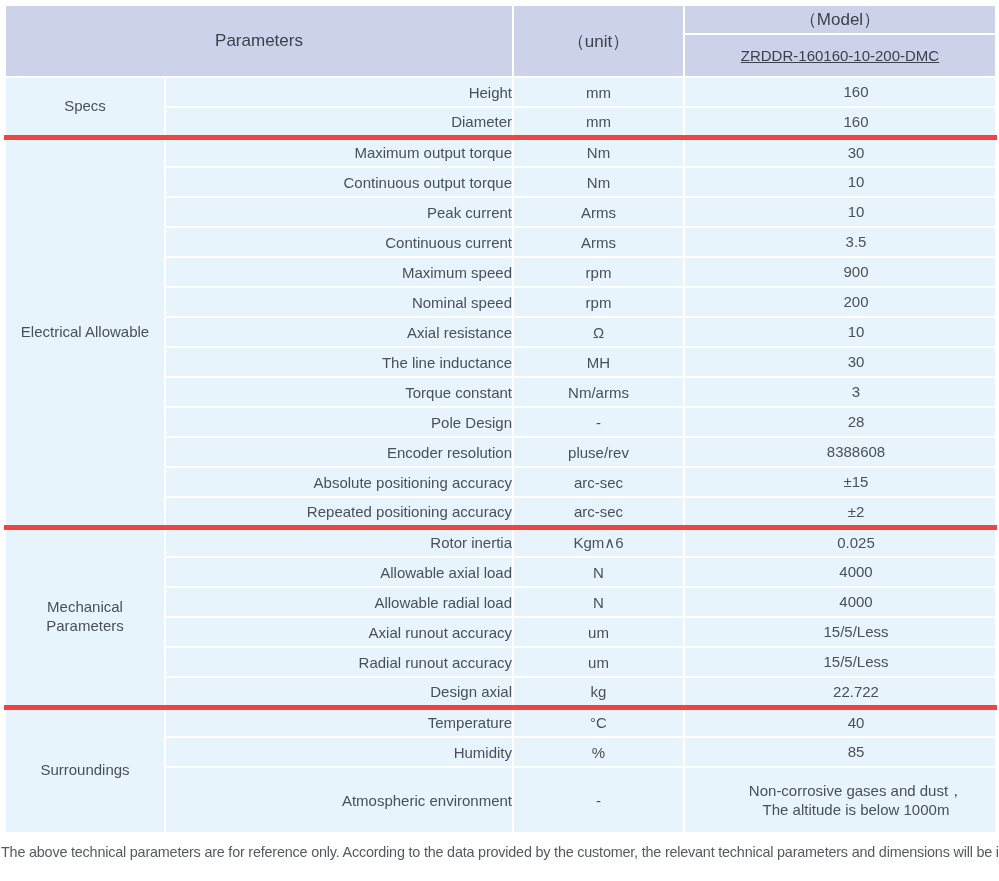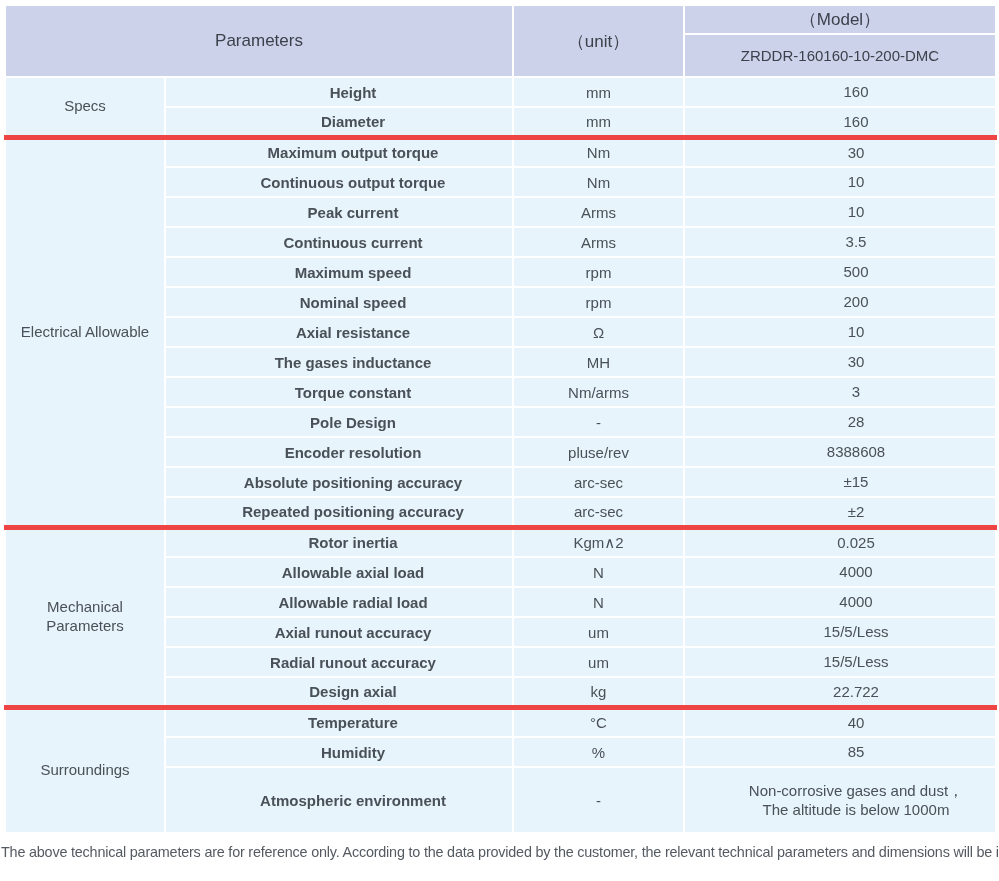--- a/index.html
+++ b/index.html
@@ -34,36 +34,35 @@
     vertical-align:middle;
     text-align:center;
     padding:0;
   }
   .spec-table thead th{
     background:var(--header-bg);
     color:var(--header-text);
     font-size:17px;
   }
   .spec-table thead tr.h-top th{height:29px;}
-  .spec-table thead tr.h-sub th{height:43px;}
+  .spec-table thead tr.h-sub th{height:43px;text-decoration:underline;}
   .spec-table thead th.model-sub{font-size:15px;}
   .spec-table tbody td{
     background:var(--row-bg);
     font-size:15px;
     height:30px;
   }
   .spec-table tbody td.cat-cell{
     font-size:15px;
     line-height:1.25;
     padding:12px 8px;
   }
   .spec-table tbody td.param-cell{
-    text-align:center;
+    text-align:right;
     padding-left:28px;
-    font-weight:bold;
   }
   .spec-table tbody td.value-cell{
     white-space:pre-line;
     line-height:1.3;
     padding-left:32px;
   }
   .spec-table tbody tr.tall td{height:66px;}
   .spec-table tbody tr.section-start td{border-top:5px solid #ef4444;}
   .footer-note{
     margin:10px 1px 0 1px;
@@ -122,34 +121,34 @@
         <td class="value-cell">10</td>
       </tr>
       <tr>
         <td class="param-cell">Continuous current</td>
         <td class="unit-cell">Arms</td>
         <td class="value-cell">3.5</td>
       </tr>
       <tr>
         <td class="param-cell">Maximum speed</td>
         <td class="unit-cell">rpm</td>
-        <td class="value-cell">500</td>
+        <td class="value-cell">900</td>
       </tr>
       <tr>
         <td class="param-cell">Nominal speed</td>
         <td class="unit-cell">rpm</td>
         <td class="value-cell">200</td>
       </tr>
       <tr>
         <td class="param-cell">Axial resistance</td>
         <td class="unit-cell">Ω</td>
         <td class="value-cell">10</td>
       </tr>
       <tr>
-        <td class="param-cell">The gases inductance</td>
+        <td class="param-cell">The line inductance</td>
         <td class="unit-cell">MH</td>
         <td class="value-cell">30</td>
       </tr>
       <tr>
         <td class="param-cell">Torque constant</td>
         <td class="unit-cell">Nm/arms</td>
         <td class="value-cell">3</td>
       </tr>
       <tr>
         <td class="param-cell">Pole Design</td>
@@ -167,21 +166,21 @@
         <td class="value-cell">±15</td>
       </tr>
       <tr>
         <td class="param-cell">Repeated positioning accuracy</td>
         <td class="unit-cell">arc-sec</td>
         <td class="value-cell">±2</td>
       </tr>
       <tr class="section-start">
         <td class="cat-cell" rowspan="6">Mechanical Parameters</td>
         <td class="param-cell">Rotor inertia</td>
-        <td class="unit-cell">Kgm∧2</td>
+        <td class="unit-cell">Kgm∧6</td>
         <td class="value-cell">0.025</td>
       </tr>
       <tr>
         <td class="param-cell">Allowable axial load</td>
         <td class="unit-cell">N</td>
         <td class="value-cell">4000</td>
       </tr>
       <tr>
         <td class="param-cell">Allowable radial load</td>
         <td class="unit-cell">N</td>

